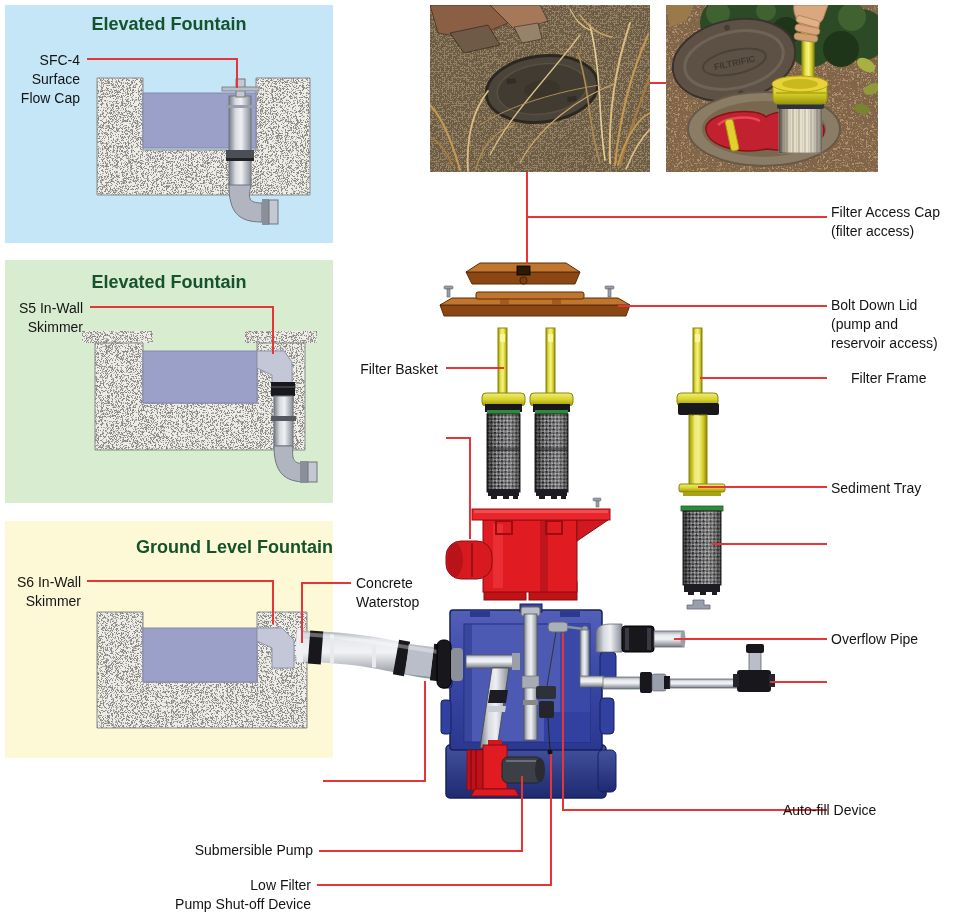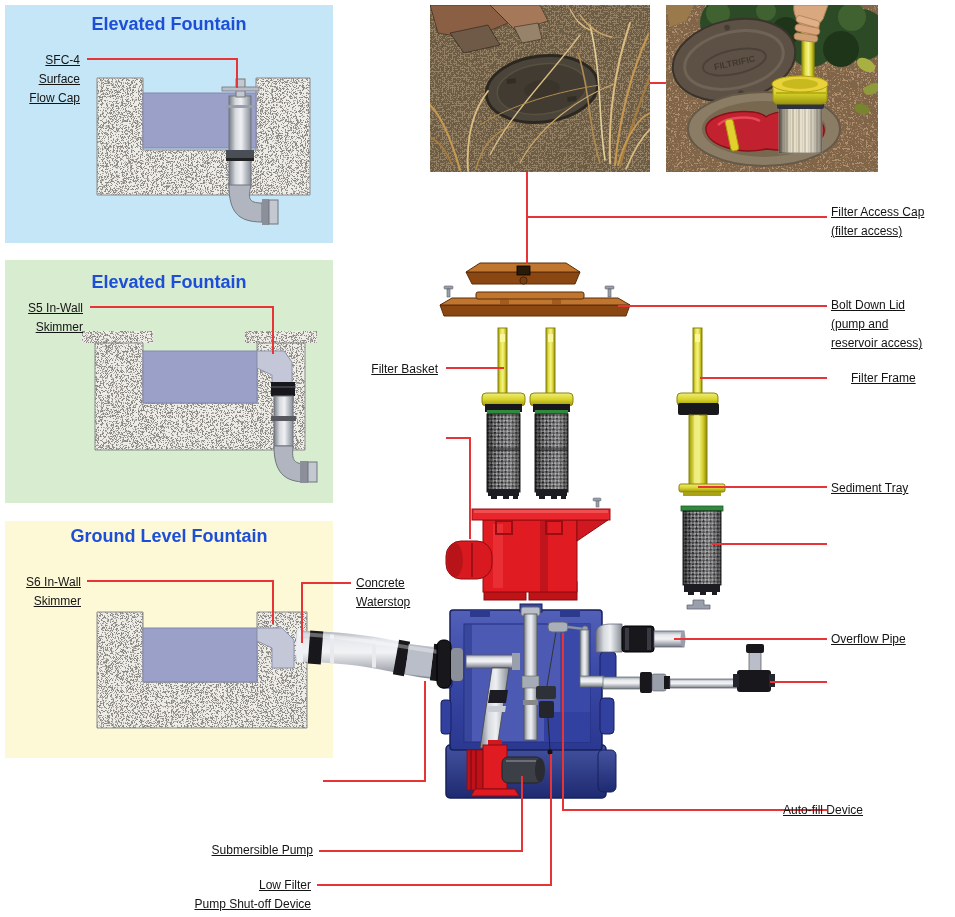--- a/index.html
+++ b/index.html
@@ -2,25 +2,25 @@
 <html><head>
 <meta charset="utf-8">
 <style>
   html,body{margin:0;padding:0;background:#fff;}
   .stage{position:relative;width:955px;height:917px;background:#ffffff;
          font-family:"Liberation Sans",sans-serif;overflow:hidden;}
   .panel{position:absolute;}
   .panel-blue{left:5px;top:5px;width:328px;height:238px;background:#c5e6f7;}
   .panel-green{left:5px;top:260px;width:328px;height:243px;background:#d8ecd0;}
   .panel-yellow{left:5px;top:521px;width:328px;height:237px;background:#fdf8d6;}
-  .ptitle{font-weight:bold;font-size:18px;text-align:center;color:#1d4ed8;}
+  .ptitle{font-weight:bold;font-size:18px;text-align:center;color:#14532d;}
   .panel-blue .ptitle{padding-top:9px;}
   .panel-green .ptitle{padding-top:12px;}
-  .panel-yellow .ptitle{padding-top:5px;}
-  .lbl{position:absolute;font-size:12px;line-height:19px;color:#141414;white-space:pre-line;z-index:6;text-decoration:underline;}
+  .panel-yellow .ptitle{padding-top:16px;text-align:right;}
+  .lbl{position:absolute;font-size:14px;line-height:19px;color:#141414;white-space:pre-line;z-index:6;}
   .ra{text-align:right;}
   svg.overlay{position:absolute;left:0;top:0;z-index:3;}
 </style>
 </head>
 <body>
 
 <div class="stage">
 
   <div class="panel panel-blue">
     <div class="ptitle">Elevated Fountain</div>

